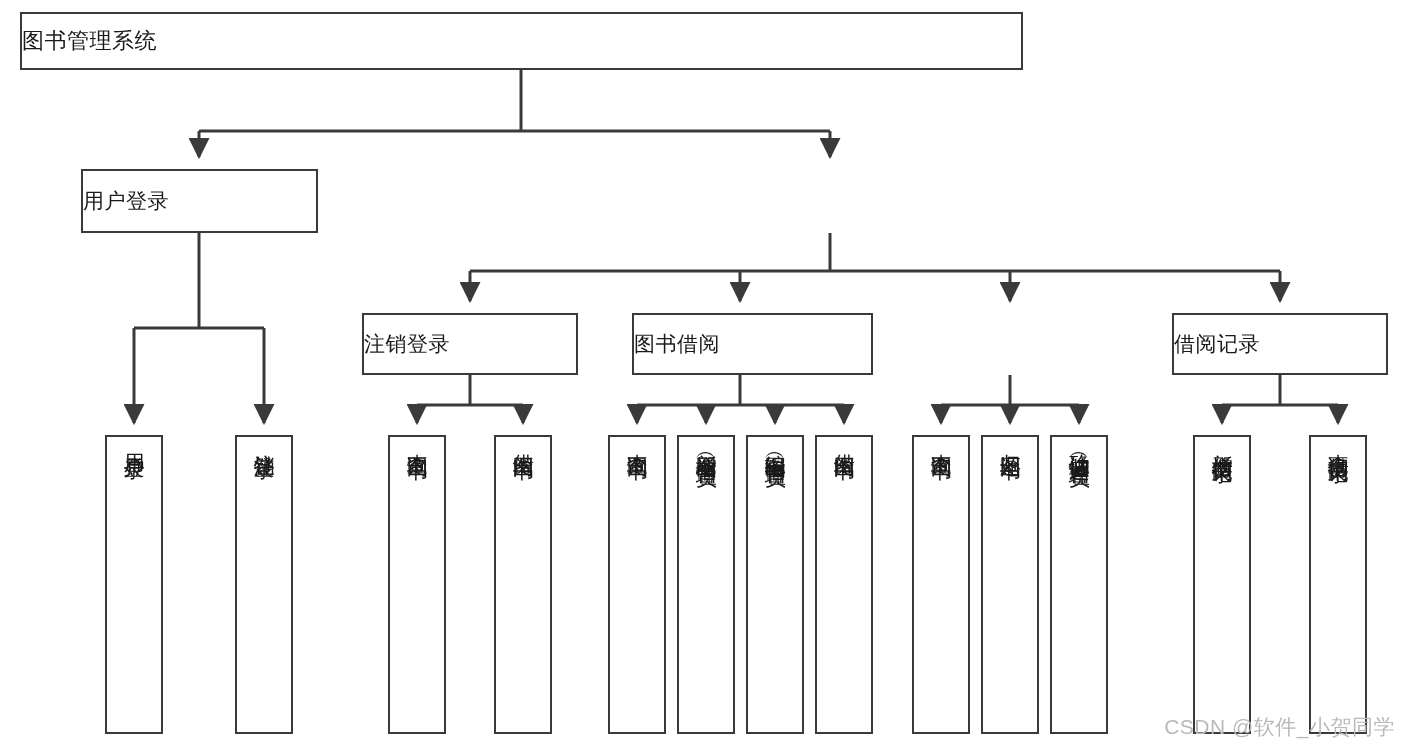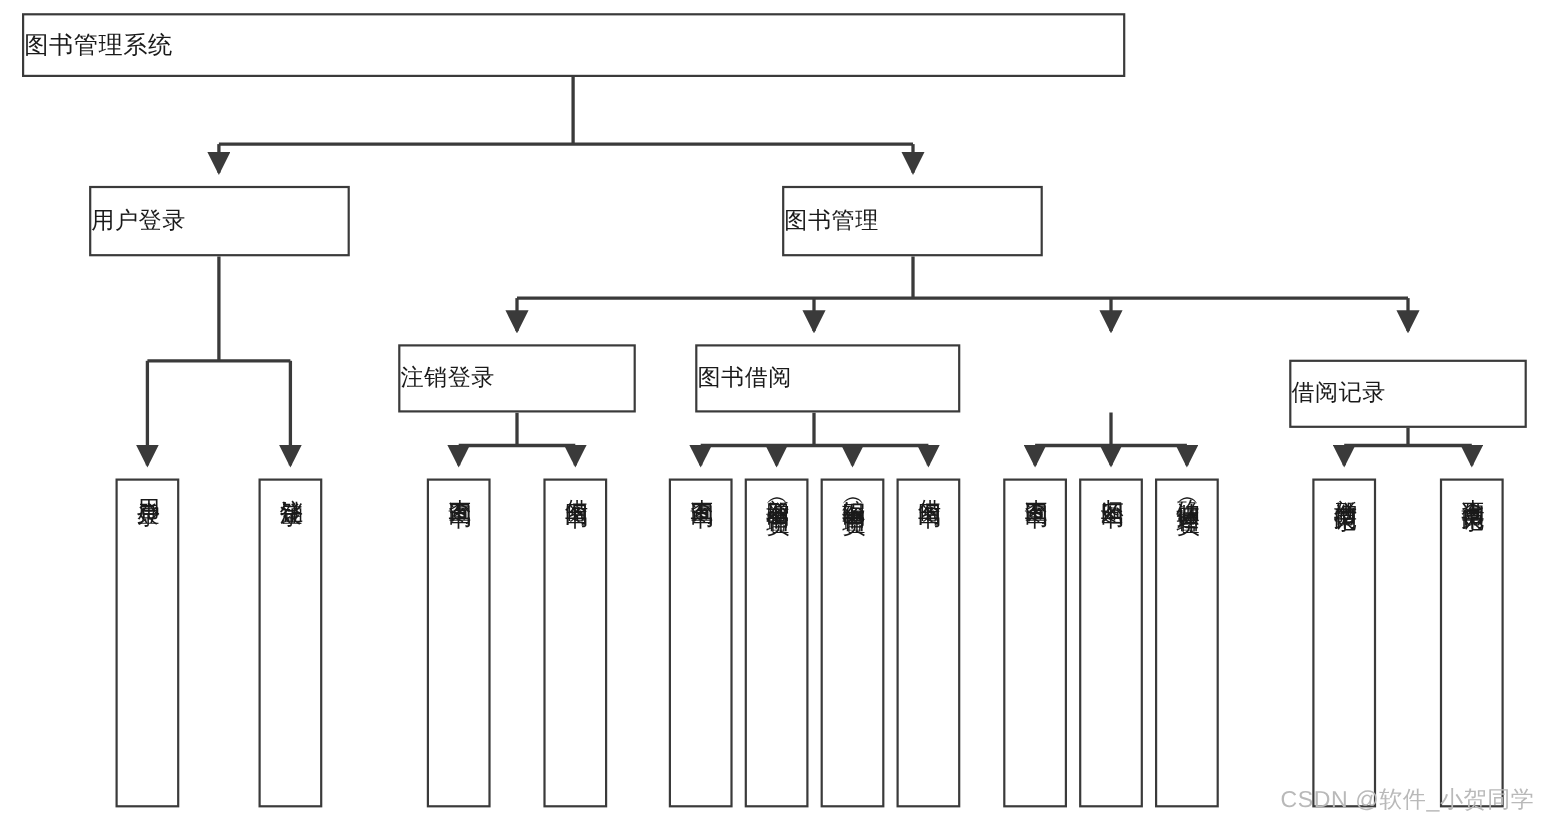--- a/index.html
+++ b/index.html
@@ -119,31 +119,28 @@
     </g>
   </svg>
 
   <div class="node node-h node-root" style="left:20px; top:12px; width:1003px; height:58px;">
     <span class="label">图书管理系统</span>
   </div>
 
   <div class="node node-h" style="left:81px; top:169px; width:237px; height:64px;">
     <span class="label">用户登录</span>
   </div>
-  <div class="node node-h" style="left:711px; top:169px; width:237px; height:64px;">
-    <span class="label">图书管理</span>
-  </div>
 
   <div class="node node-h" style="left:362px; top:313px; width:216px; height:62px;">
     <span class="label">注销登录</span>
   </div>
   <div class="node node-h" style="left:632px; top:313px; width:241px; height:62px;">
     <span class="label">图书借阅</span>
   </div>
-  <div class="node node-h" style="left:1172px; top:313px; width:216px; height:62px;margin-top:14px;">
+  <div class="node node-h" style="left:1172px; top:313px; width:216px; height:62px;">
     <span class="label">借阅记录</span>
   </div>
 
   <div class="node node-v" style="left:105px; top:435px; width:58px; height:299px;">
     <span class="label">用户登录</span>
   </div>
   <div class="node node-v" style="left:235px; top:435px; width:58px; height:299px;">
     <span class="label">注销登录</span>
   </div>
 

